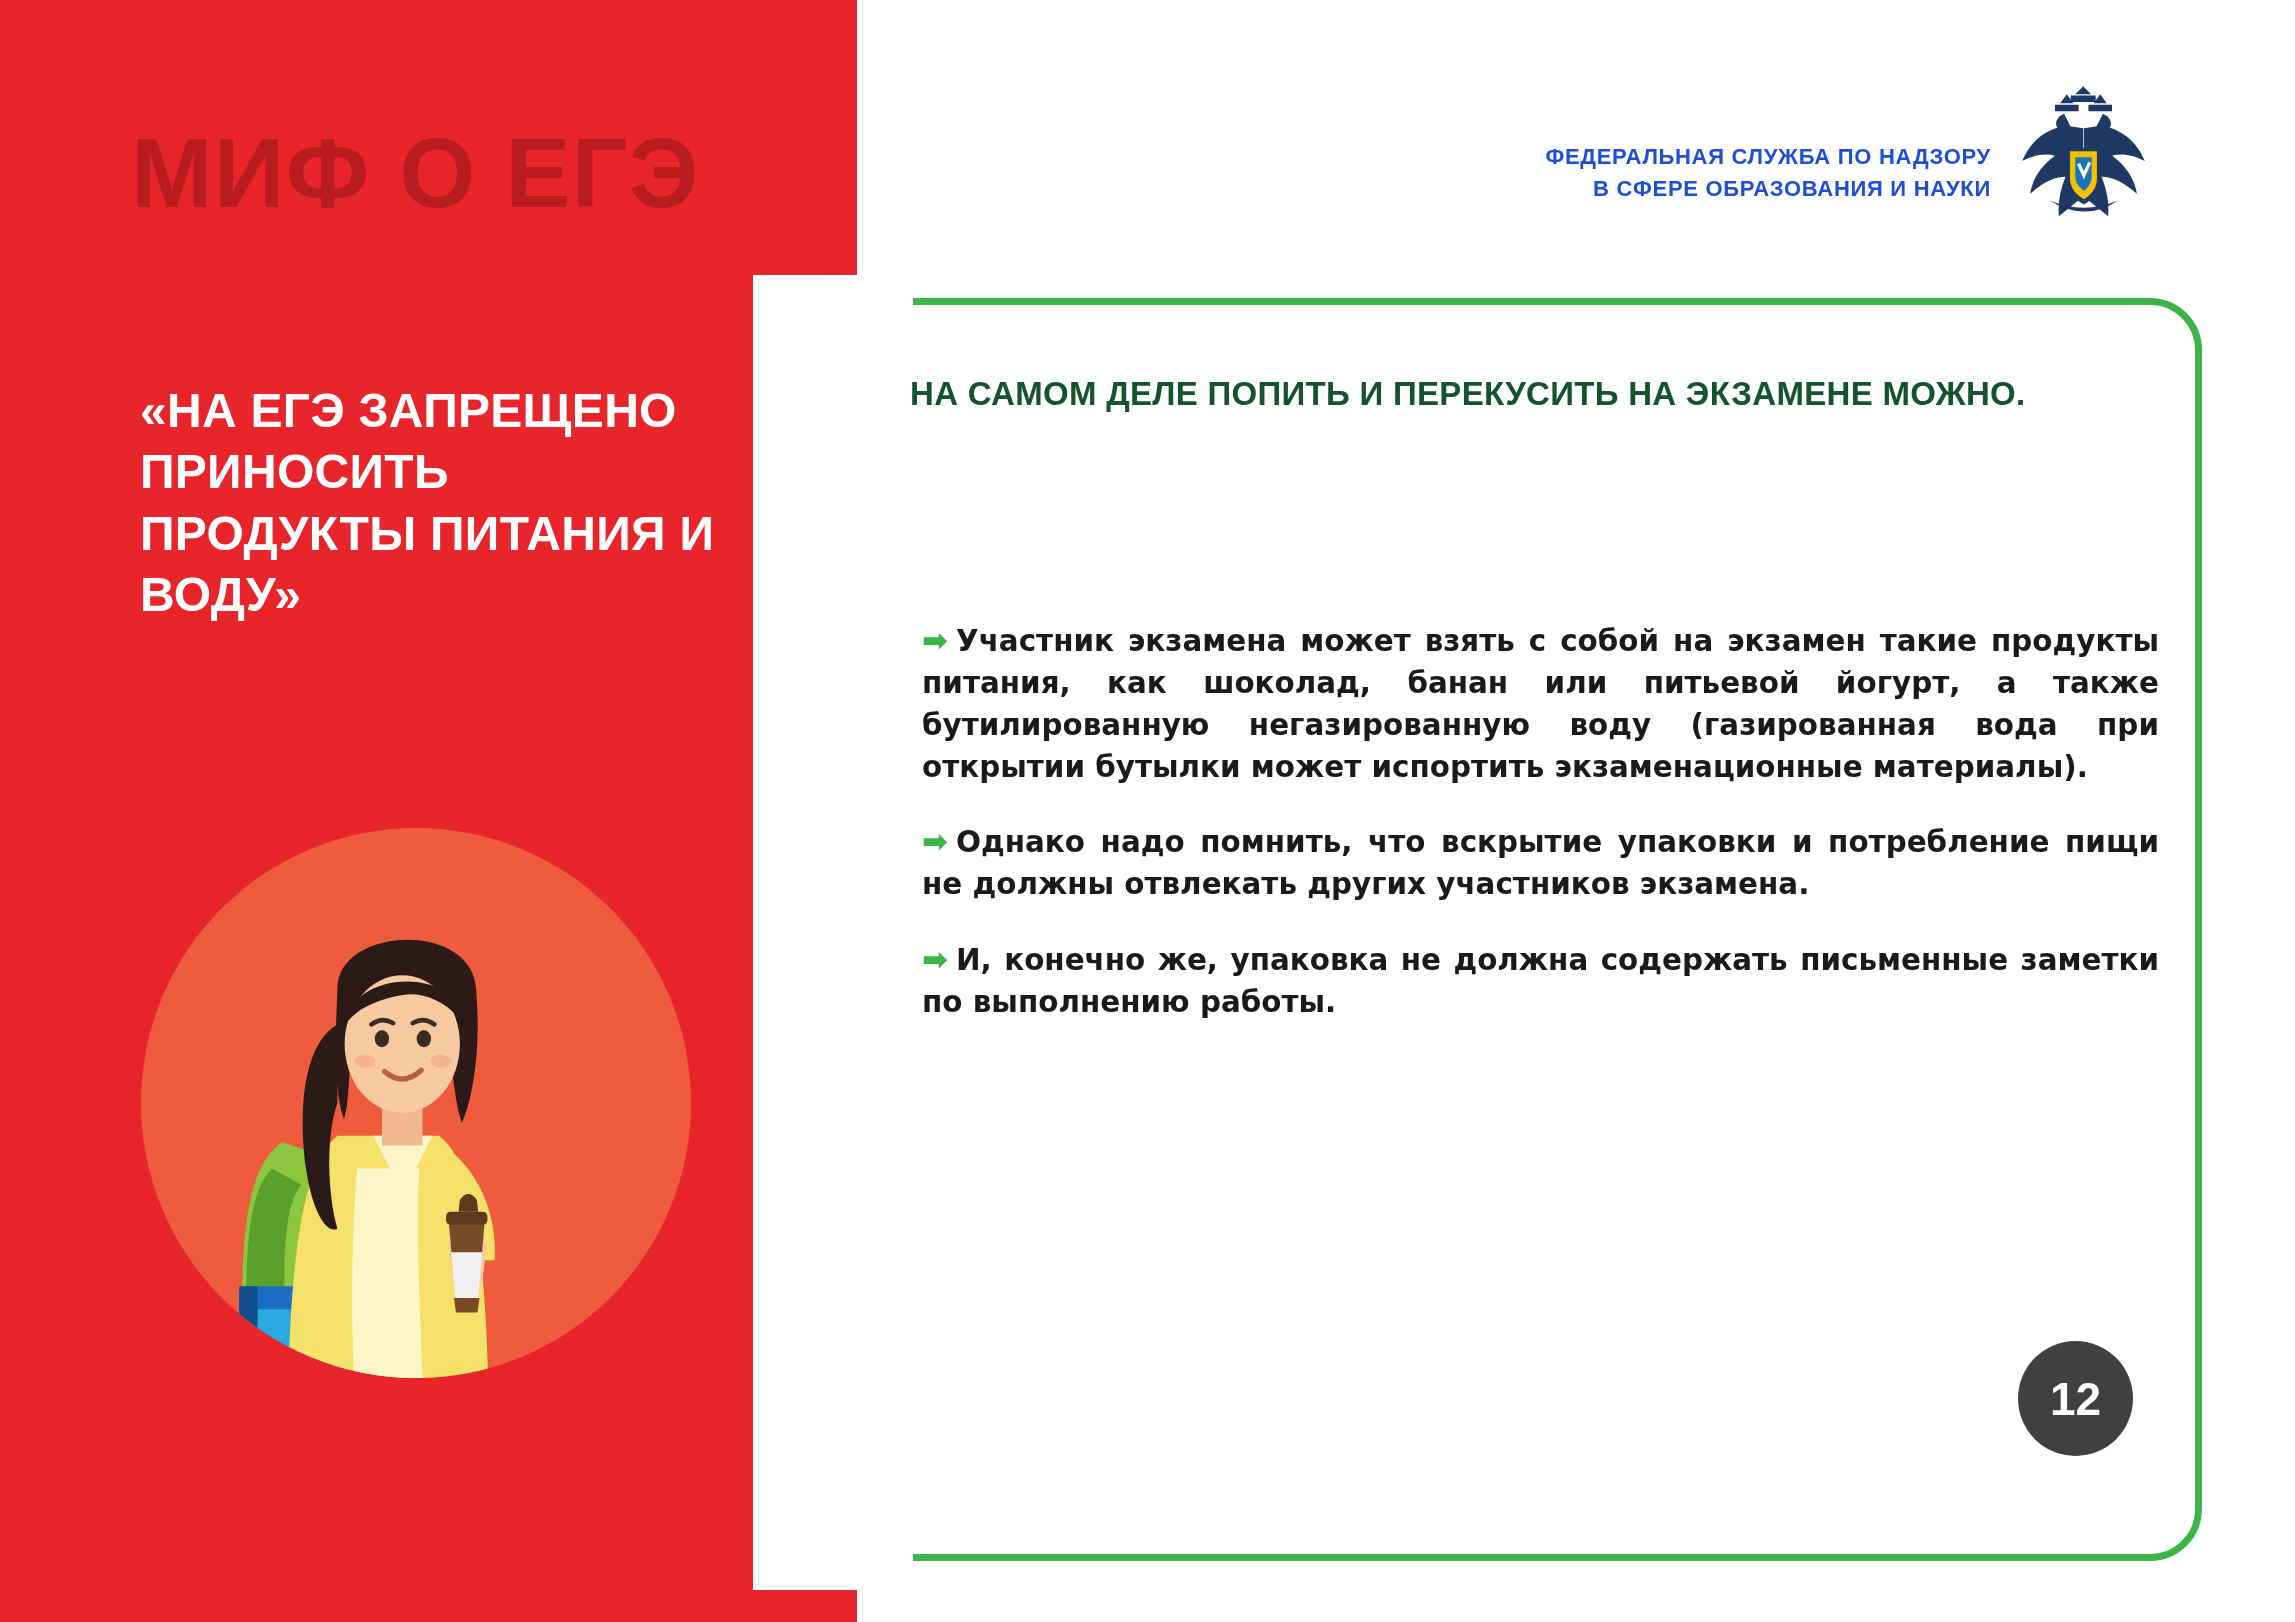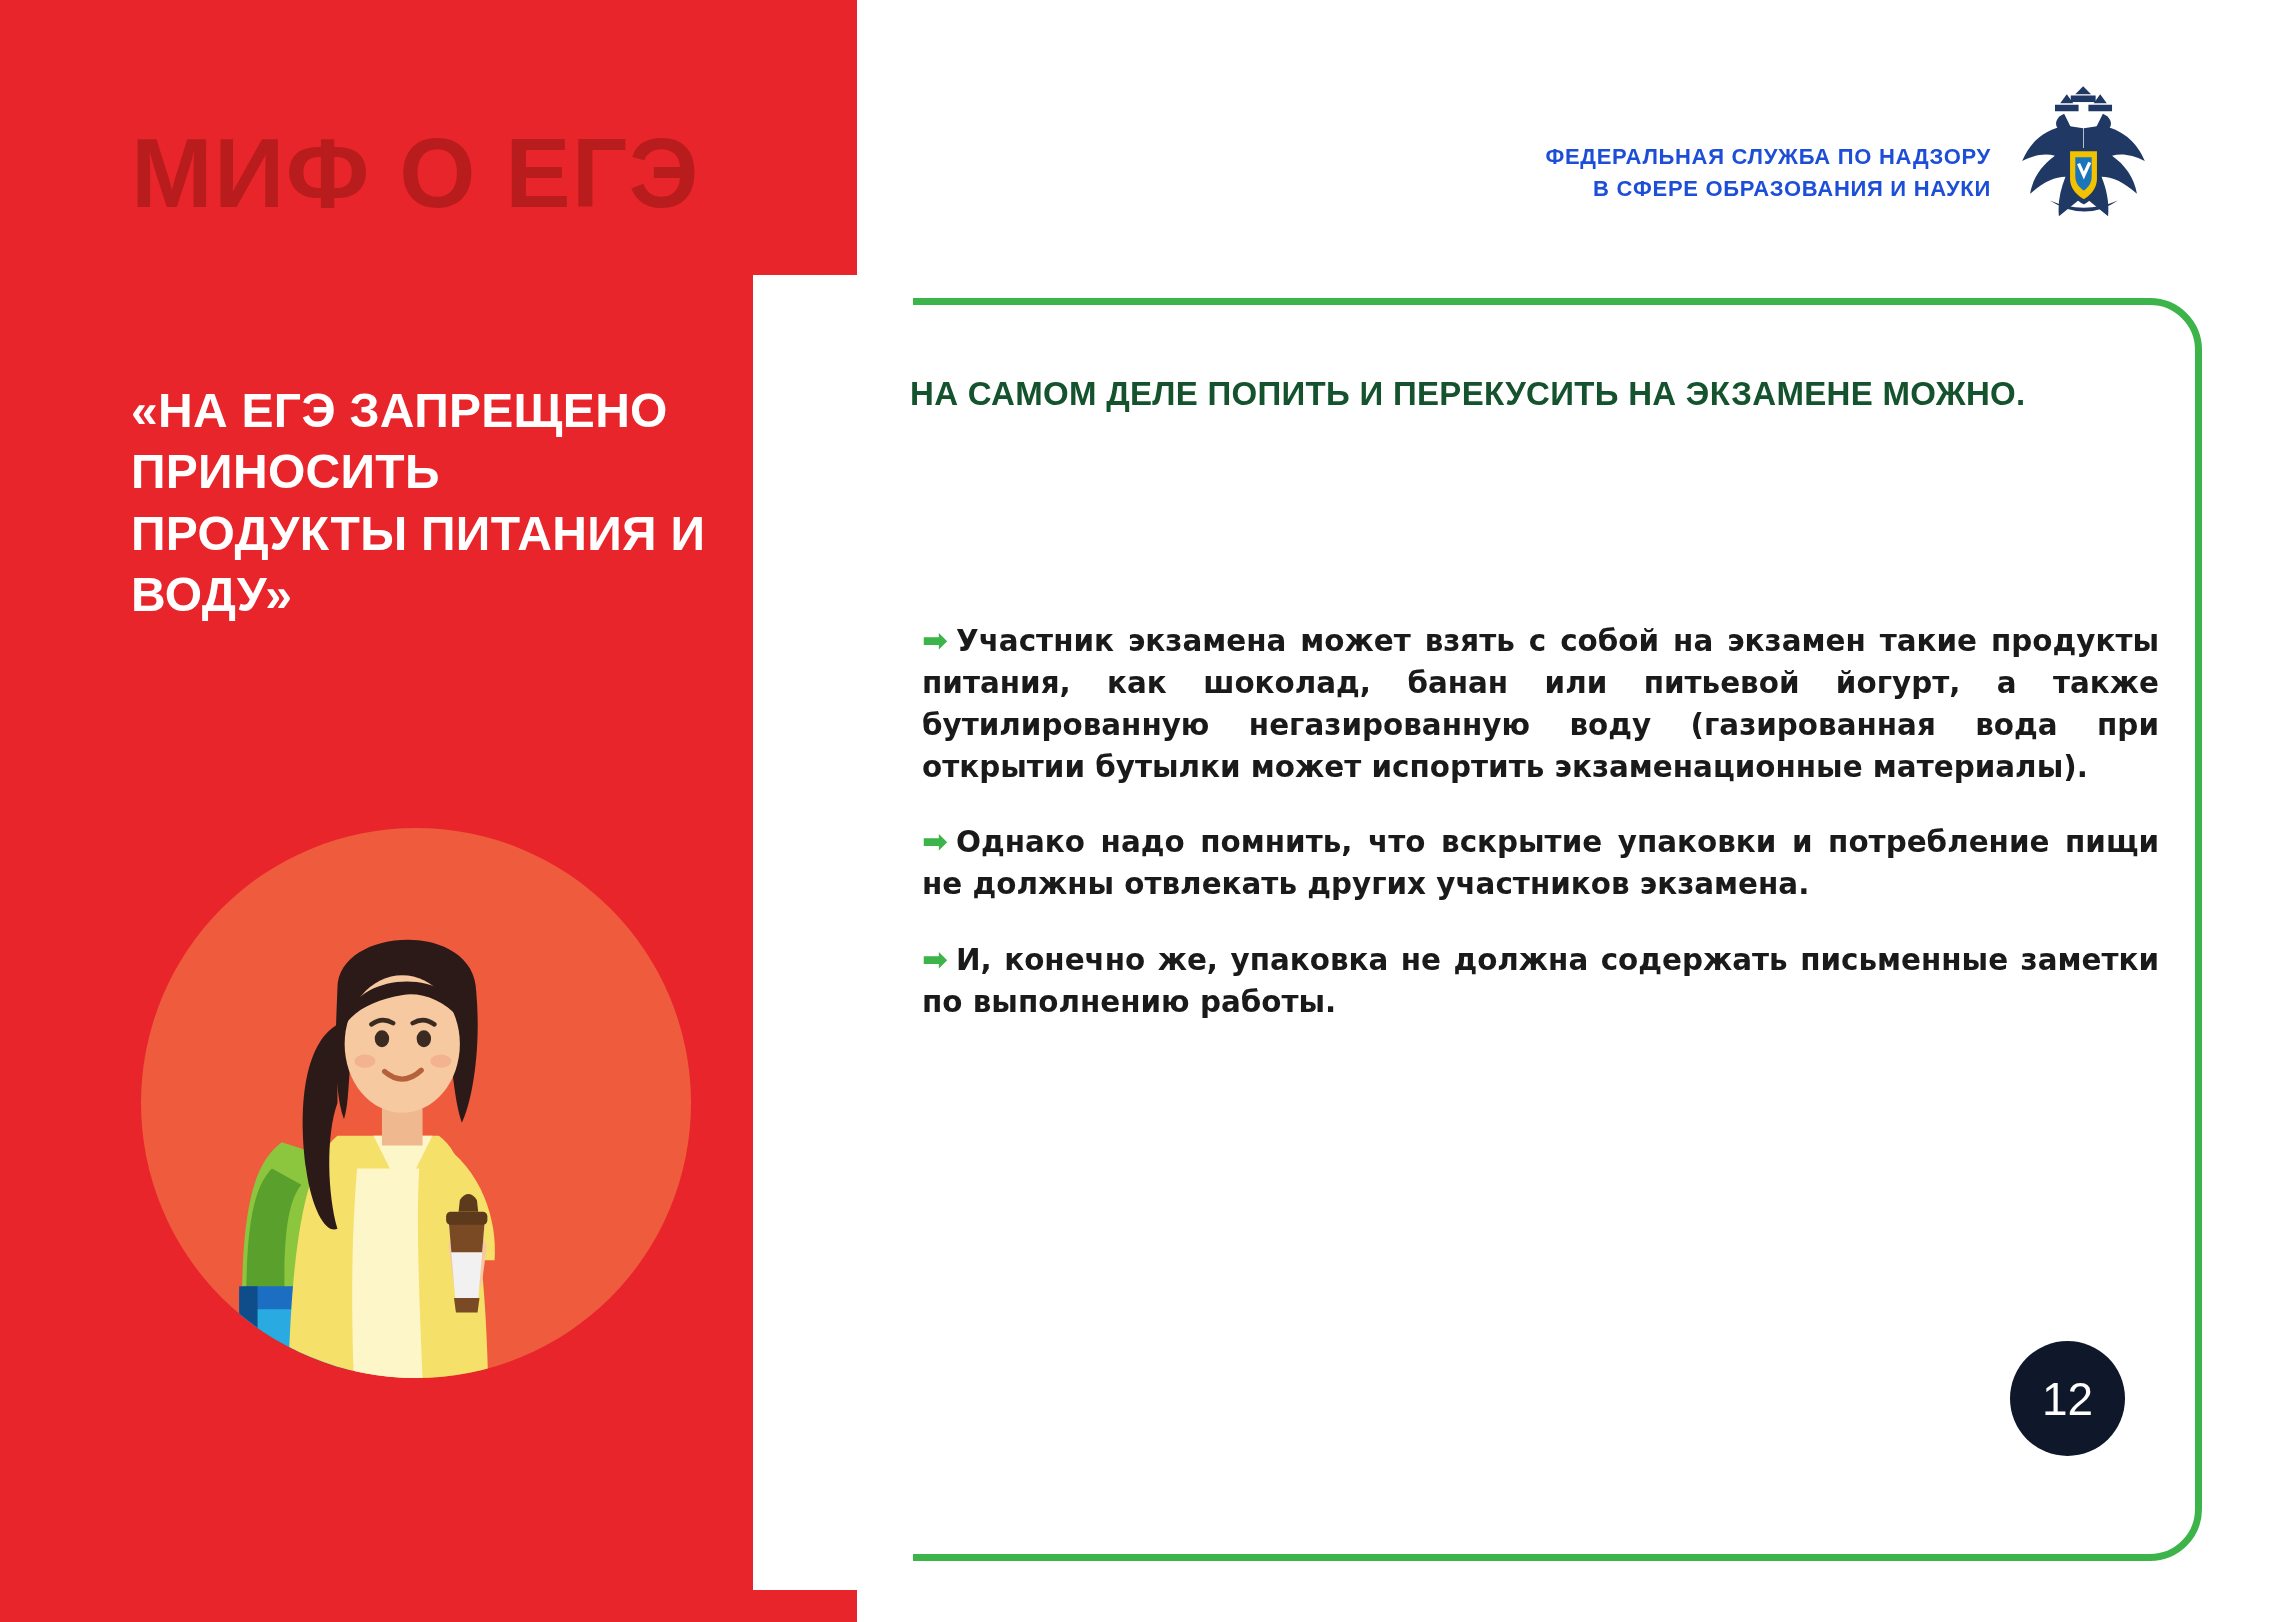--- a/index.html
+++ b/index.html
@@ -51,21 +51,21 @@
     font-size: 98px;
     font-weight: bold;
     color: #b91c1c;
     letter-spacing: 1.3px;
     line-height: 1;
     white-space: nowrap;
     z-index: 5;
   }
   .myth-quote {
     position: absolute;
-    left: 131px;
+    left: 140px;
     top: 380px;
     width: 589px;
     font-size: 48px;
     font-weight: bold;
     color: #ffffff;
     line-height: 1.28;
     letter-spacing: 0.3px;
     z-index: 5;
   }
 
@@ -181,29 +181,29 @@
     display: inline-block;
     width: 34px;
     color: #3cb44a;
     font-size: 31px;
     vertical-align: baseline;
   }
 
   
   .page-badge {
     position: absolute;
-    right: 170px;
+    right: 162px;
     bottom: 167px;
     width: 115px;
     height: 115px;
     border-radius: 50%;
-    background: #0f172a;
+    background: #404040;
     color: #ffffff;
     font-size: 46px;
-    font-weight: normal;
+    font-weight: bold;
     display: flex;
     align-items: center;
     justify-content: center;
     z-index: 8;
   }
 </style>
 </head>
 <body>
 
 <div class="left-panel"></div>

